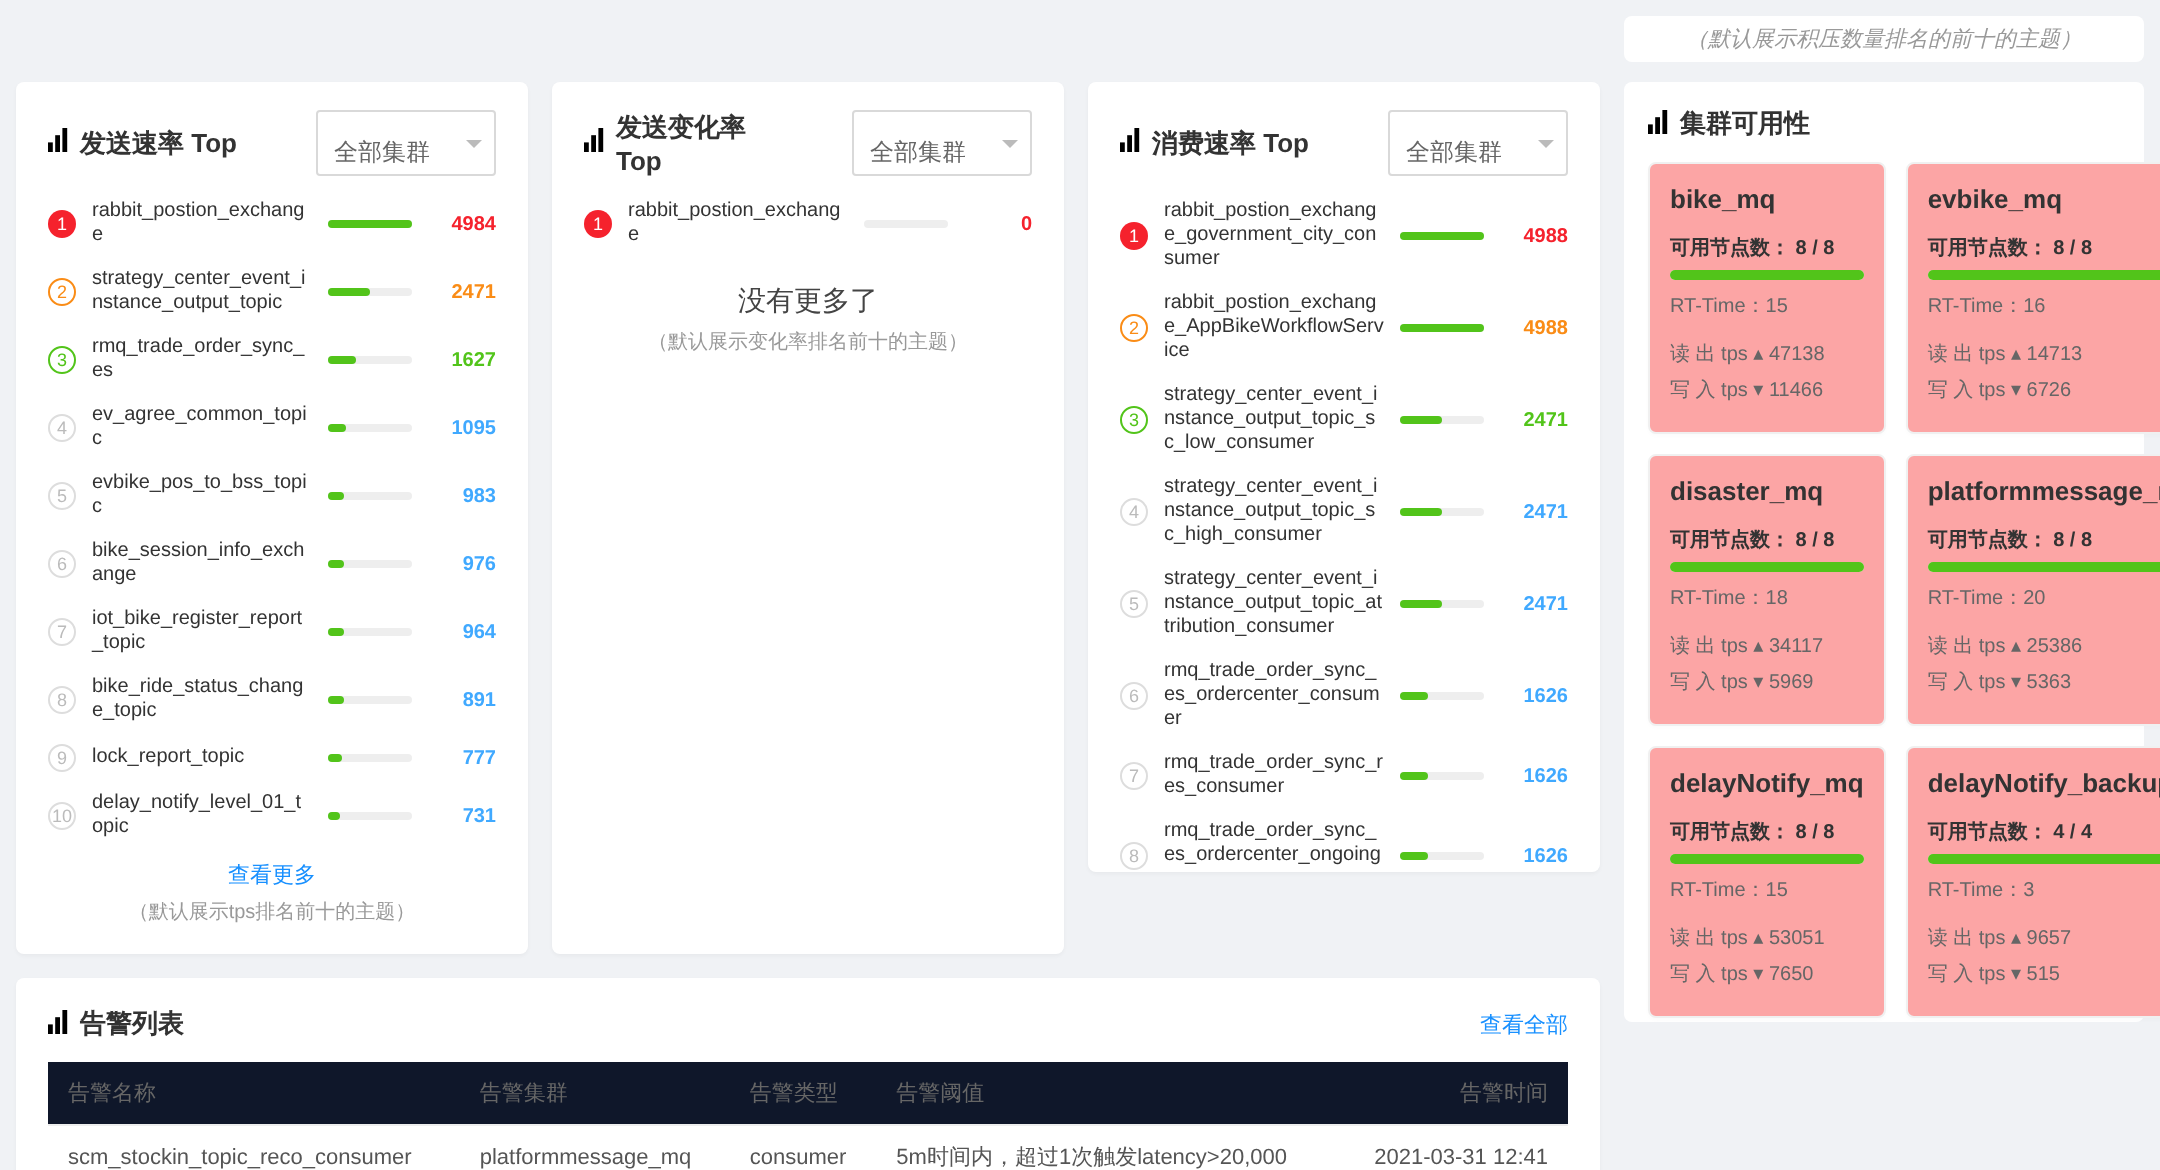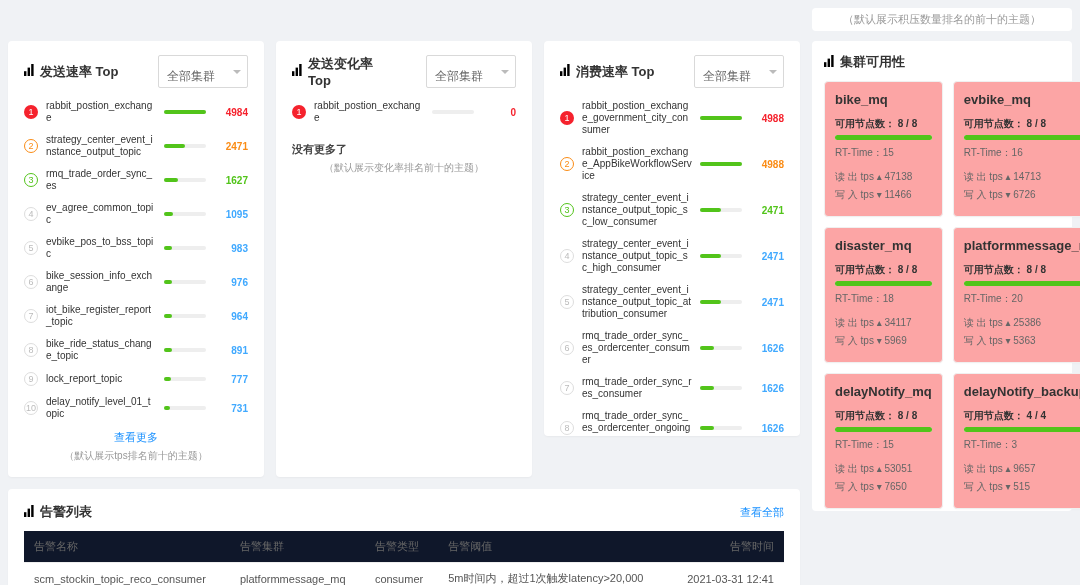--- a/index.html
+++ b/index.html
@@ -15,21 +15,21 @@
 .right-col { width: 260px; display: flex; flex-direction: column; gap: 10px; }
 
 .top-hint-card {
   background: #fff;
   border-radius: 4px;
   padding: 4px 12px;
   text-align: center;
   color: #999;
   font-size: 11px;
 }
-.hint-row { display:flex; }
+.hint-row { display:flex;font-style:italic; }
 .hint-left { flex:1; }
 .hint-right { width:260px; text-align:center; }
 
 .triple-row { display: flex; gap: 12px; }
 .panel {
   background: #fff;
   border-radius: 4px;
   padding: 14px 16px;
   box-shadow: 0 1px 2px rgba(0,0,0,0.04);
   flex: 1;
@@ -119,21 +119,21 @@
 .vg { color: #52c41a; }
 .vb { color: #40a9ff; }
 
 .panel-footer {
   margin-top: 10px;
   text-align: center;
 }
 .link-more { color: #1890ff; font-size: 11px; cursor: pointer; }
 .hint-text { color: #999; font-size: 10px; margin-top: 4px; }
 
-.empty-center { color: #444; font-size: 11px; margin-top: 18px; font-weight: bold; }
+.empty-center { text-align: center; color: #444; font-size: 14px; margin-top: 18px; }
 
 .alarm-panel { flex: none; }
 .alarm-header { display: flex; justify-content: space-between; align-items: center; margin-bottom: 10px; }
 table { width: 100%; border-collapse: collapse; }
 thead th {
   text-align: left;
   font-size: 11px;
   color: #666;
   background: #0f172a;
   padding: 8px 10px;

